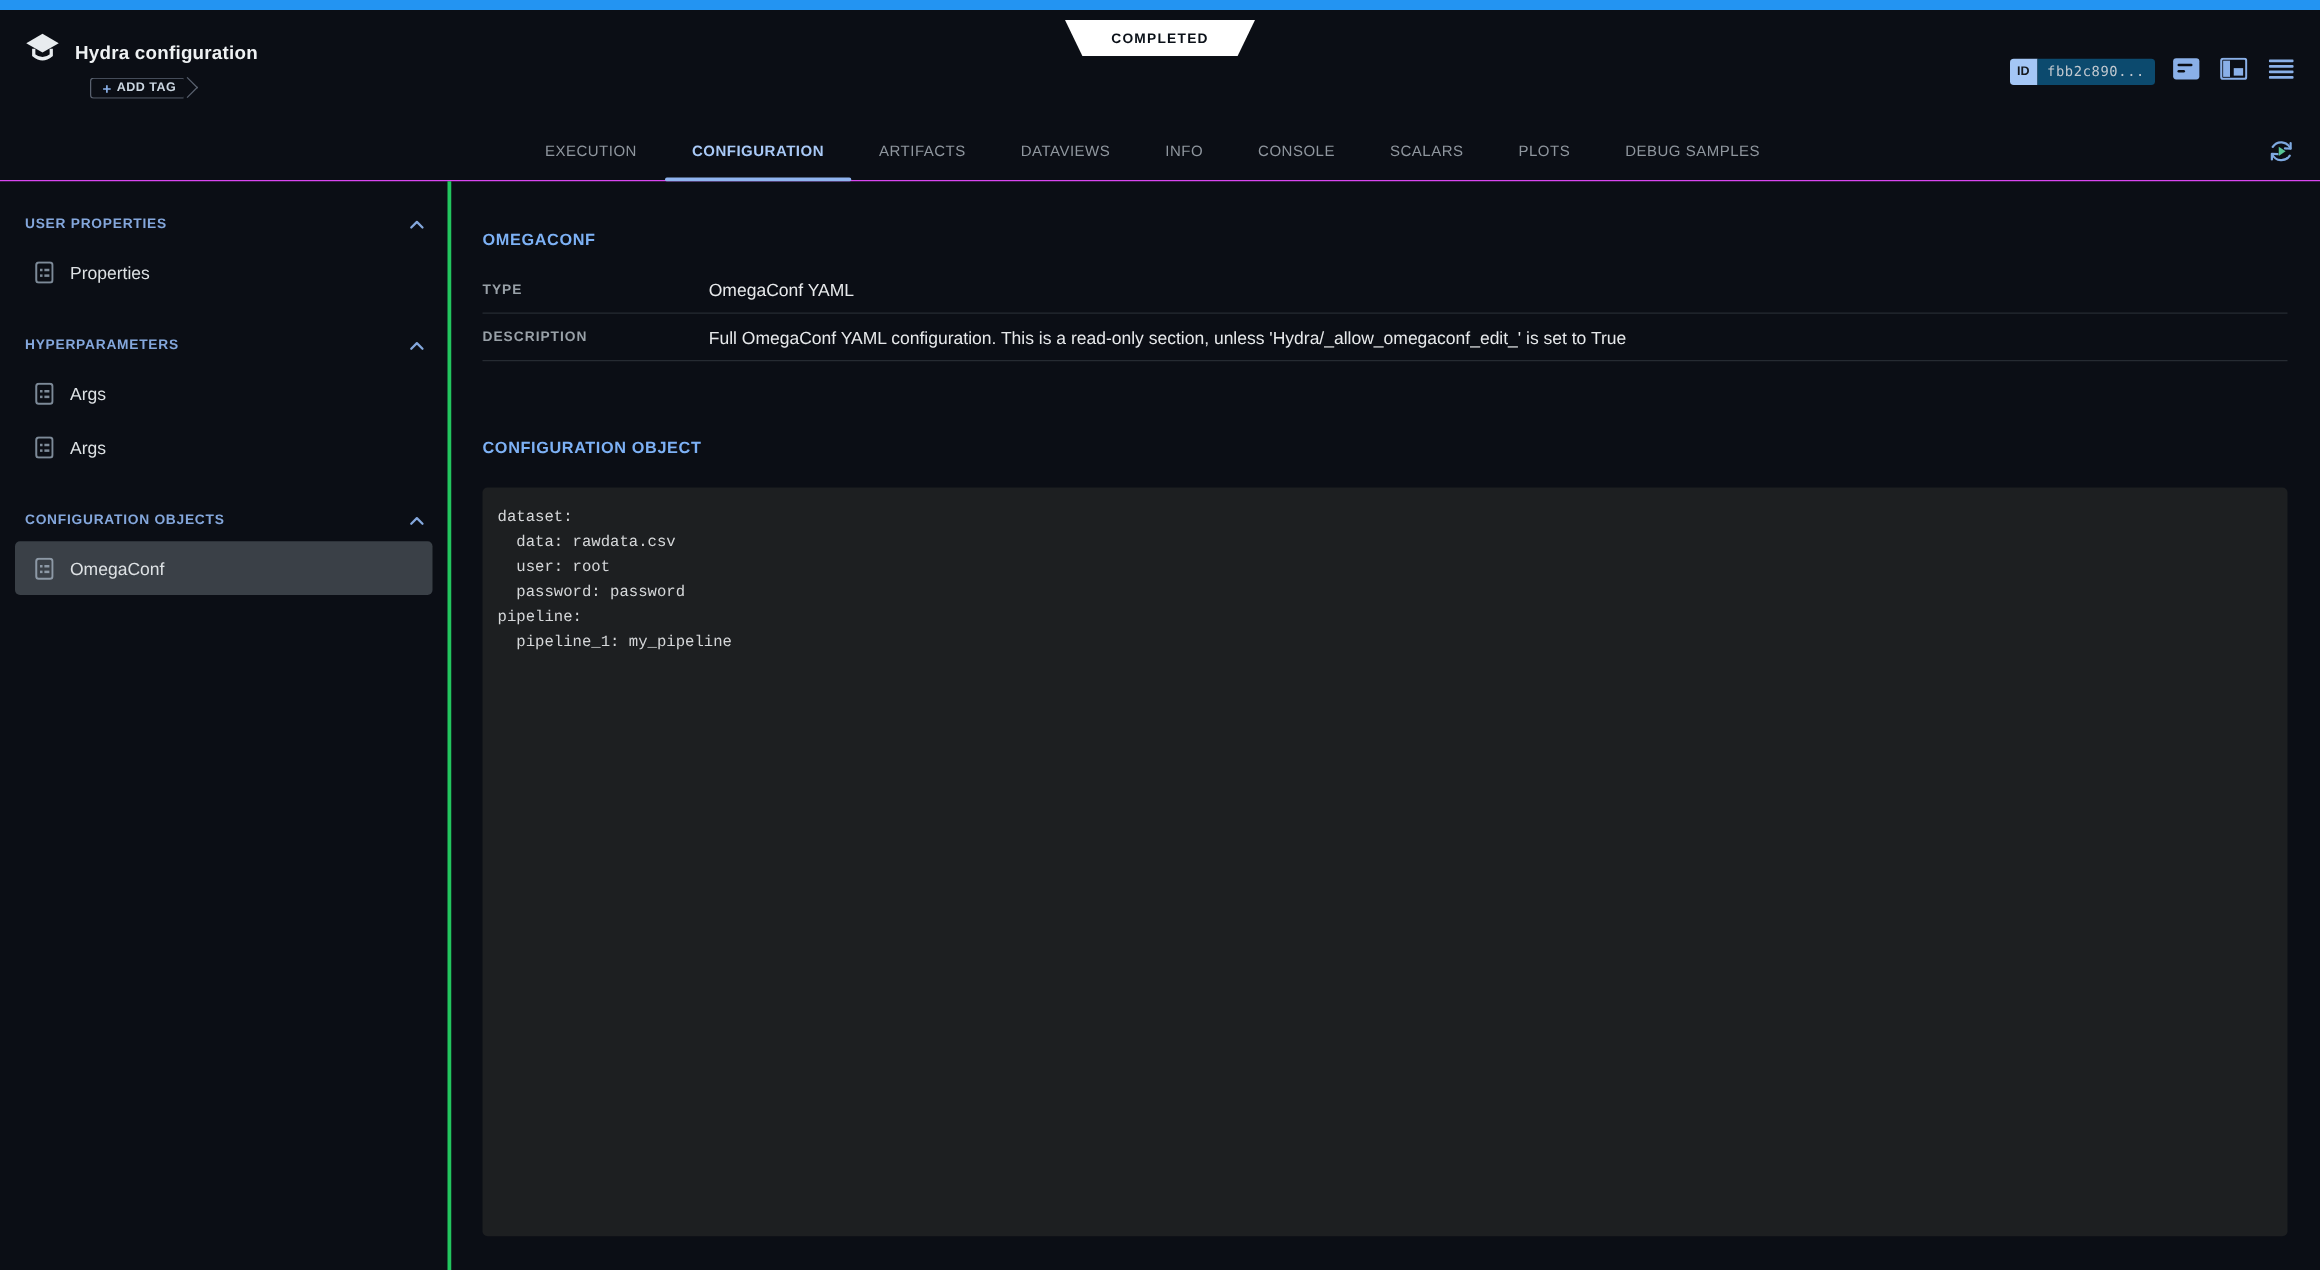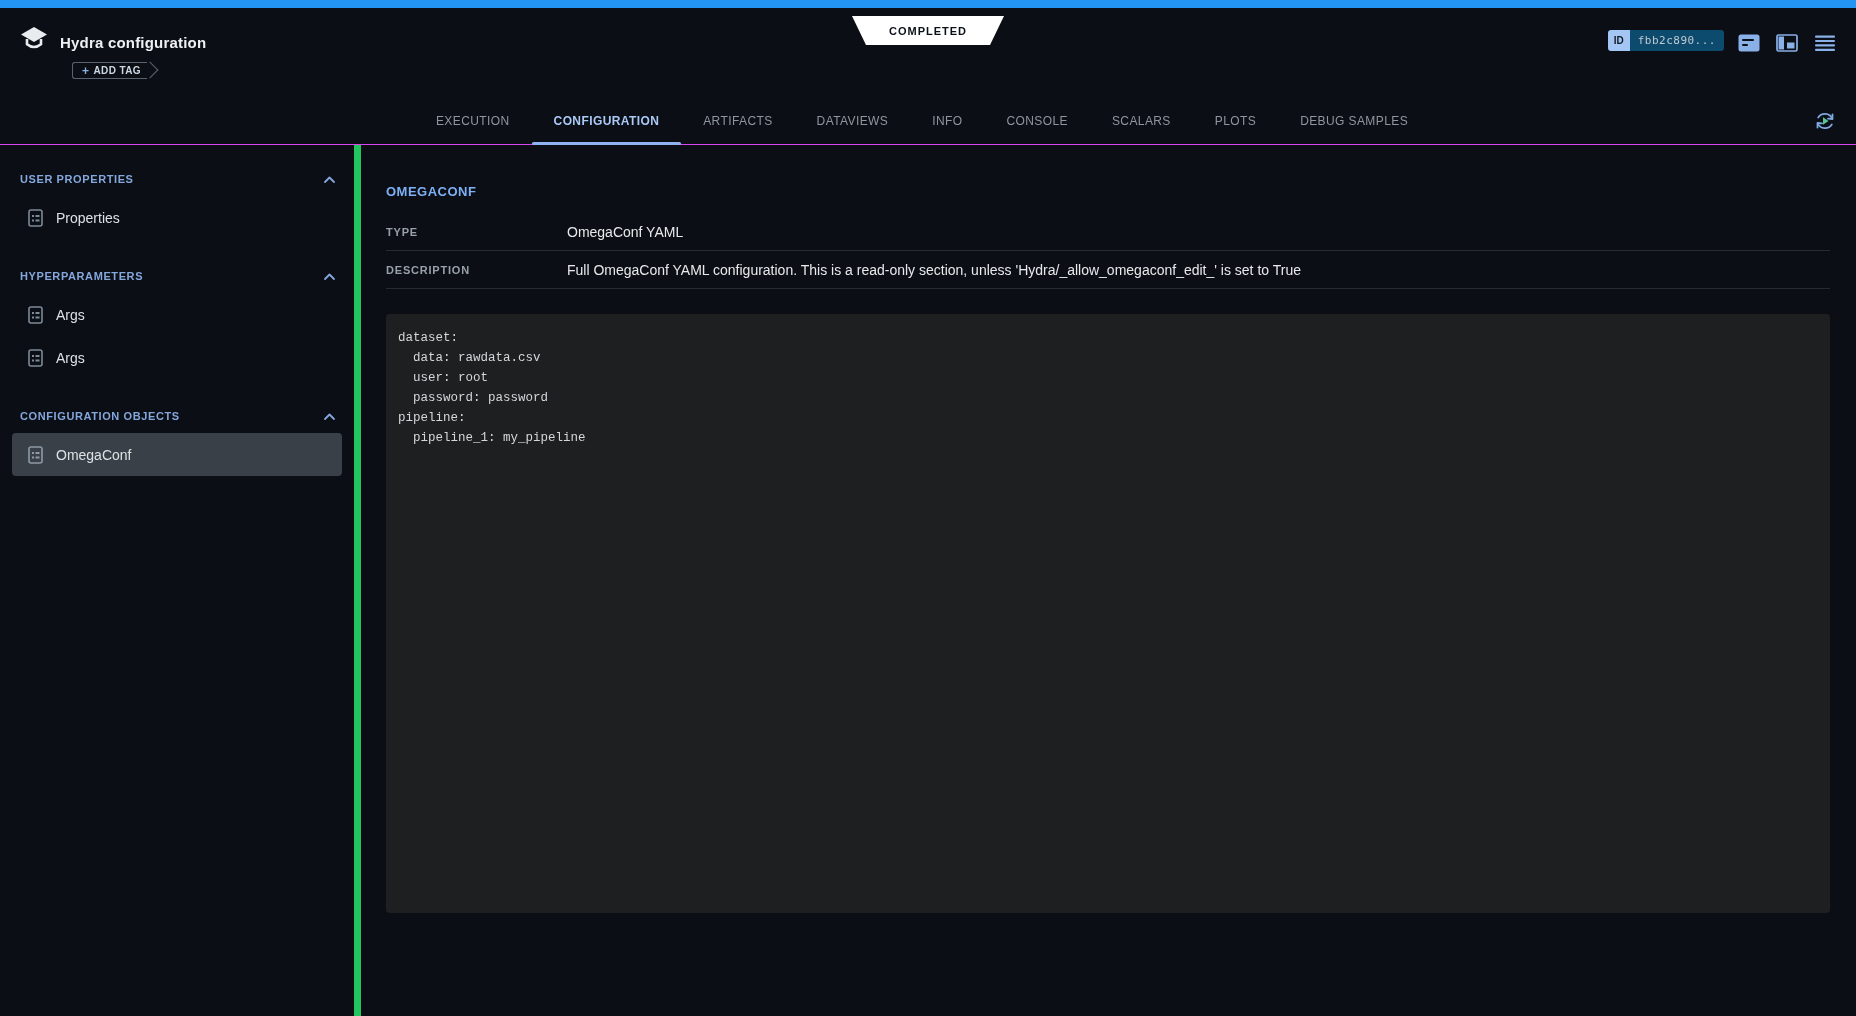--- a/index.html
+++ b/index.html
@@ -30,41 +30,41 @@
     display:inline-flex; align-items:center; padding:0 6px 0 9px;
     border:1px solid #5a6270; border-right:none; border-radius:3px 0 0 3px;
     color:#ccd7e2; font-size:10px; font-weight:bold; letter-spacing:.4px; cursor:pointer;
   }
   .add-tag::after {
     content:''; position:absolute; right:-9px; top:1px; width:11px; height:11px;
     border-top:1px solid #5a6270; border-right:1px solid #5a6270; transform:rotate(45deg);
   }
   .add-tag .plus { color:#8ab0e8; margin-right:4px; font-size:12px; font-weight:bold; }
 
-  .header-right { position:absolute; right:18px; top:22px; display:flex; align-items:flex-start; gap:12px; }
+  .header-right { position:absolute; right:18px; top:34px; display:flex; align-items:flex-end; gap:12px; }
   .id-badge { display:flex; align-items:stretch; height:21px; cursor:pointer; }
   .id-chip { background:#a4c6f5; color:#15181d; font-size:10px; font-weight:bold; border-radius:3px 0 0 3px; display:flex; align-items:center; padding:0 6px; }
   .id-value { background:#0c4a6e; color:#c3c9d0; font-size:11px; font-family:"DejaVu Sans Mono", monospace; border-radius:0 3px 3px 0; display:flex; align-items:center; padding:0 8px; letter-spacing:.5px; }
   .icon-btn { width:26px; height:26px; display:flex; align-items:center; justify-content:center; cursor:pointer; background:none; border:none; }
 
   
   .tabs { position:absolute; left:0; right:12px; bottom:-1px; height:48px; display:flex; justify-content:center; }
   .tab {
     position:relative; height:100%; padding:0 22px; display:flex; align-items:center;
     font-size:12px; font-weight:500; letter-spacing:.4px; color:#8f969e; cursor:pointer; white-space:nowrap;
   }
   .tab.active { color:#a9c9f6; font-weight:bold; }
   .tab.active::after { content:''; position:absolute; left:0; right:0; bottom:0; height:3px; background:#8fb3ee; border-radius:2px; }
   .refresh-btn { position:absolute; right:16px; bottom:8px; width:30px; height:30px; display:flex; align-items:center; justify-content:center; background:none; border:none; cursor:pointer; }
 
   
   .content { position:absolute; top:145px; left:0; right:0; bottom:0; display:flex; }
 
   
-  .sidebar { width:361px; flex:0 0 361px; border-right:7px solid #22c55e; padding-top:21px; overflow:hidden; }
+  .sidebar { width:361px; flex:0 0 361px; border-right:3px solid #22c55e; padding-top:21px; overflow:hidden; }
   .side-section { margin-bottom:24px; }
   .side-header {
     height:26px; padding:0 18px 0 20px; display:flex; align-items:center; justify-content:space-between;
     color:#84a7dc; font-size:11px; font-weight:bold; letter-spacing:.6px; cursor:pointer;
   }
   .side-items { margin-top:4px; }
   .side-item {
     height:43px; margin:0 12px; padding:0 16px; border-radius:4px;
     display:flex; align-items:center; gap:13px; font-size:14px; color:#dde1e4; cursor:pointer;
   }
@@ -276,20 +276,21 @@
       <div class="detail-row">
         <span class="detail-label">TYPE</span>
         <span class="detail-value">OmegaConf YAML</span>
       </div>
       <div class="detail-row">
         <span class="detail-label">DESCRIPTION</span>
         <span class="detail-value">Full OmegaConf YAML configuration. This is a read-only section, unless 'Hydra/_allow_omegaconf_edit_' is set to True</span>
       </div>
     </div>
 
+    <div class="object-heading">CONFIGURATION OBJECT</div>
 
     <div class="code-block">
       <pre>dataset:
   data: rawdata.csv
   user: root
   password: password
 pipeline:
   pipeline_1: my_pipeline</pre>
     </div>
 

